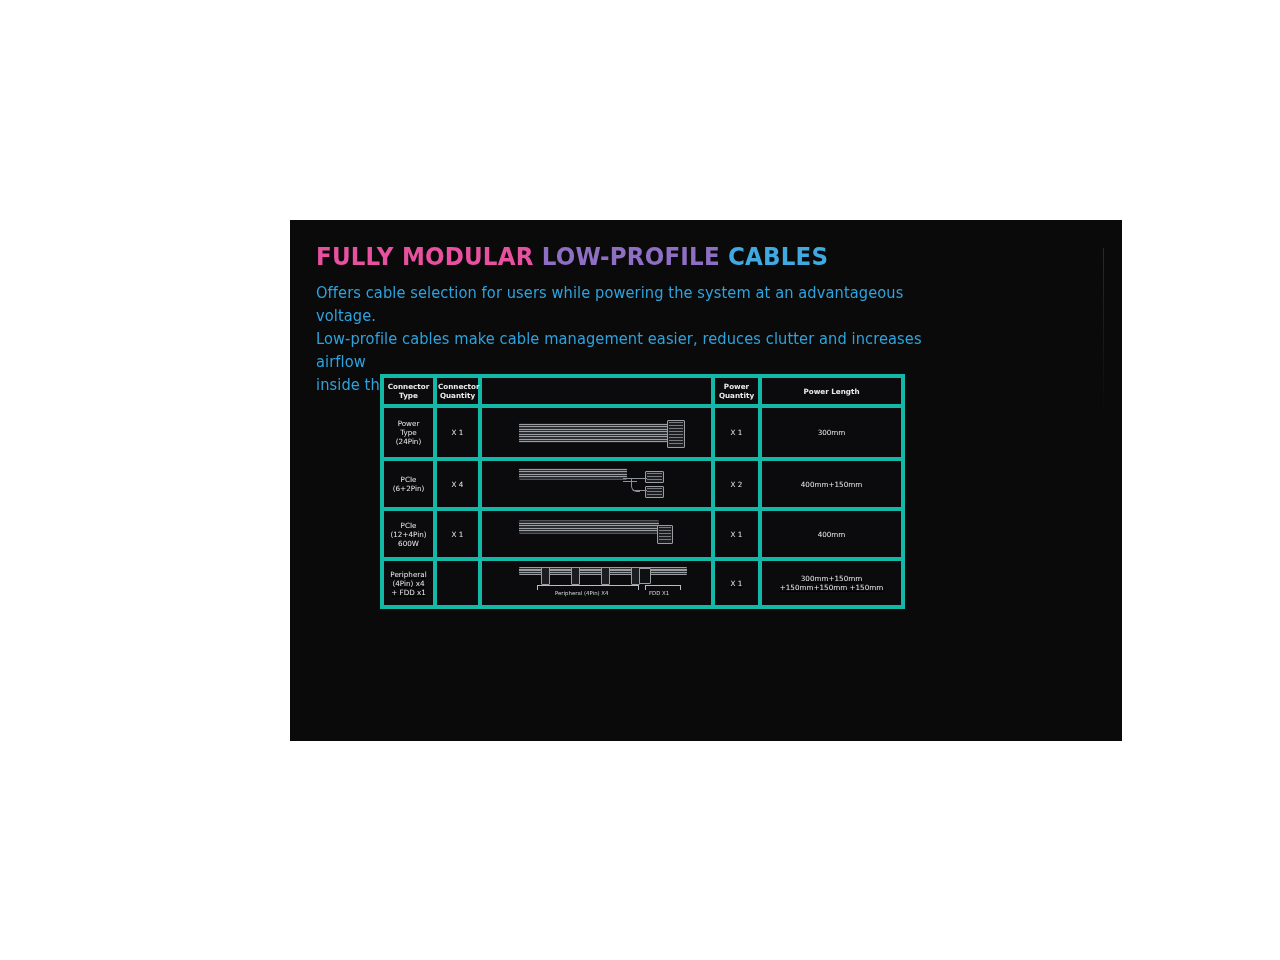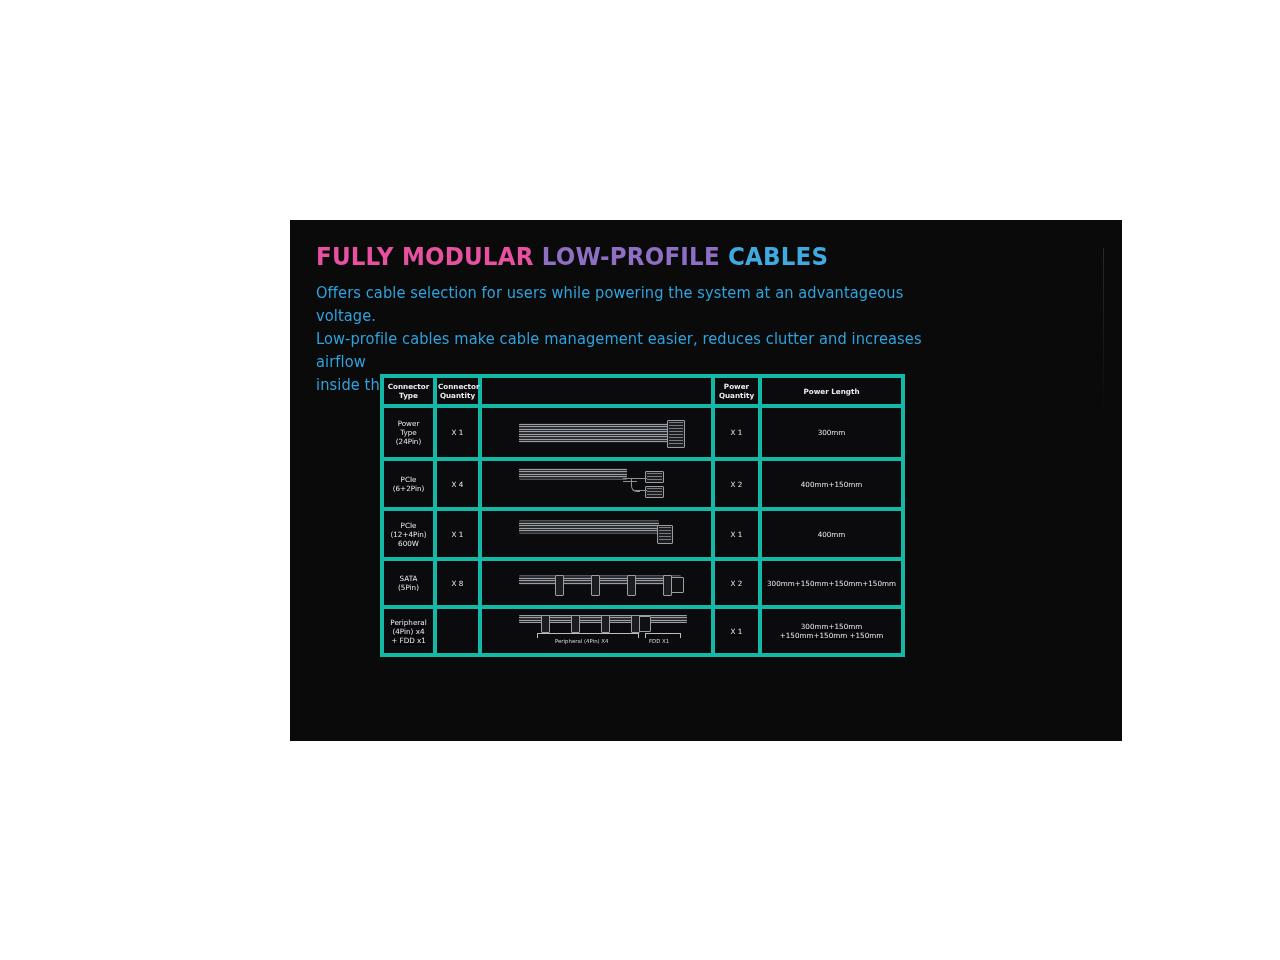--- a/index.html
+++ b/index.html
@@ -282,42 +282,20 @@
                 <div class="plug" style="left:138px; top:6px; width:14px; height:17px;">
                     <div class="plug-grid"></div>
                   </div>
               </div>
             </div>
           </td>
           <td>X 1</td>
           <td>400mm</td>
         </tr>
 
-        <tr style="height:48px;">
-          <td class="type-cell">
-            <span>SATA</span><br>
-            <span>(5Pin)</span>
-          </td>
-          <td>X 8</td>
-          <td class="img-cell">
-            <div class="img-wrap">
-              <div class="guide"></div>
-              <div class="cable">
-                <div class="ribbon" style="left:0; width:162px; height:9px; top:12px;"></div>
-                <div class="plug" style="left:36px; top:7px; width:7px; height:19px;"></div>
-                <div class="plug" style="left:72px; top:7px; width:7px; height:19px;"></div>
-                <div class="plug" style="left:108px; top:7px; width:7px; height:19px;"></div>
-                <div class="plug" style="left:144px; top:7px; width:7px; height:19px;"></div>
-                <div class="plug dark" style="left:152px; top:9px; width:11px; height:14px;"></div>
-              </div>
-            </div>
-          </td>
-          <td>X 2</td>
-          <td>300mm+150mm+150mm+150mm</td>
-        </tr>
 
         <tr style="height:48px;text-decoration:underline;">
           <td class="type-cell">
             <span>Peripheral (4Pin) x4</span><br>
             <span>+ FDD x1</span>
           </td>
           <td></td>
           <td class="img-cell">
             <div class="img-wrap">
               <div class="guide"></div>

